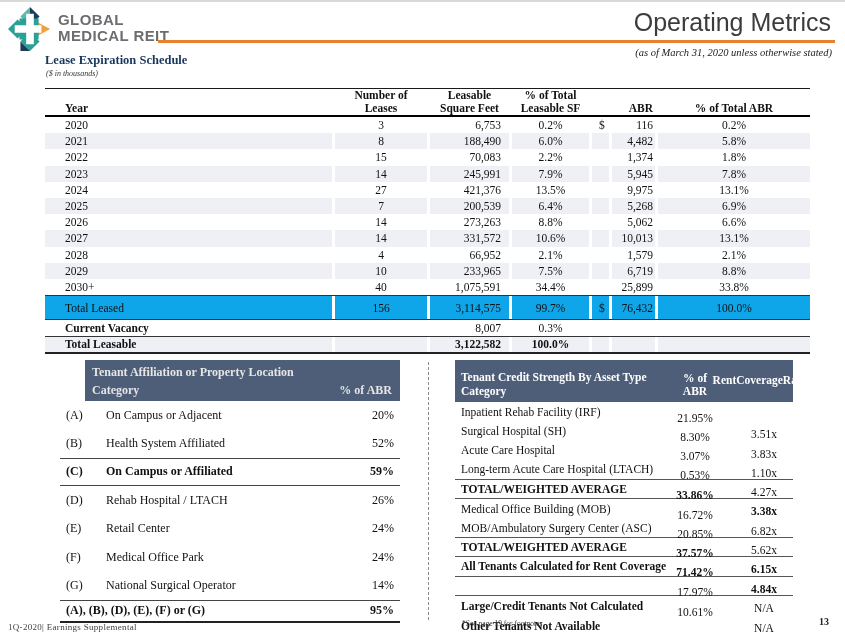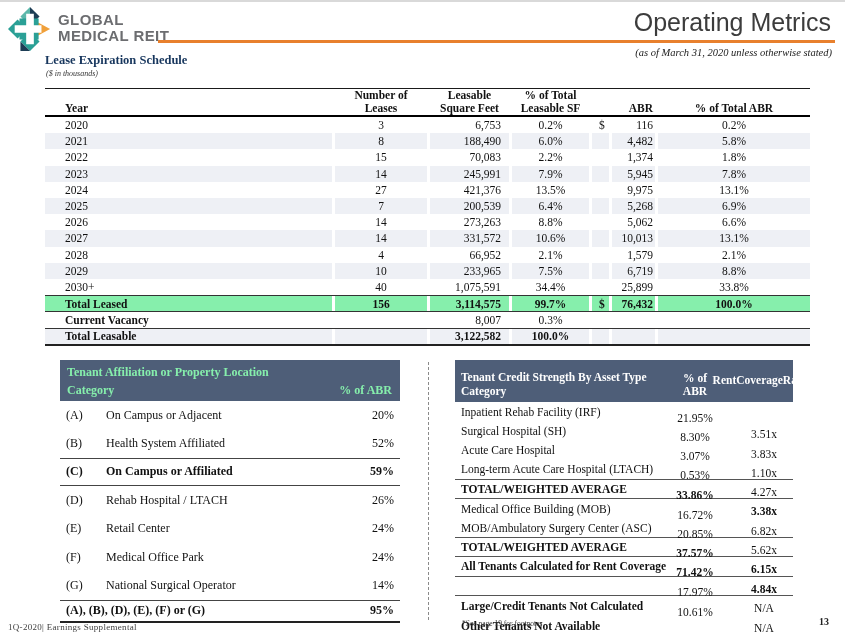--- a/index.html
+++ b/index.html
@@ -42,28 +42,28 @@
   .c-year  { width:290px; padding-left:20px; }
   .c-leases{ width:95px;  justify-content:center; text-align:center; }
   .c-sf    { width:82px;  justify-content:flex-end; text-align:left; padding-right:8px; }
   .c-sfp   { width:80px;  justify-content:center; text-align:center; }
   .c-dol   { width:20px;  padding-left:7px; }
   .c-abr   { width:46px;  justify-content:flex-end; text-align:right; padding-right:2px; }
   .c-abrp  { width:152px; justify-content:center; text-align:center; }
   .lt-head .c-leases, .lt-head .c-sf, .lt-head .c-sfp, .lt-head .c-abrp { display:flex; flex-direction:column; align-items:center; justify-content:flex-end; }
   .lt-head .c-sf { align-items:center; padding-right:0; }
   .lt-head .c-abr { display:flex; justify-content:flex-end; }
-  .total-leased   { font-weight:bold; background:#86efac; border-top:1.5px solid #333; border-bottom:1px solid #333; height:17px; }
+  .total-leased   { font-weight:normal; background:#0ea5e9; border-top:1.5px solid #333; border-bottom:1px solid #333; height:25px; }
   .vacancy        { border-bottom:1.5px solid #333; height:16.5px; }
   .vacancy .c-year{ font-weight:bold; }
   .total-leasable { font-weight:bold; background:#eef0f5; border-bottom:2px solid #222; height:17px; }
 
   
   .aff-table { position:absolute; left:60px; top:358px; width:340px; font-size:12px; }
-  .aff-head  { background:#4e5e78; color:#86efac; font-weight:bold; padding:5px 8px 5px 7px; height:41px; }
+  .aff-head  { background:#4e5e78; color:#e5e5e5; font-weight:bold; padding:5px 8px 5px 7px; height:41px;margin-left:25px; }
   .aff-head .line2 { display:flex; justify-content:space-between; margin-top:3px; }
   .af-row { display:flex; align-items:center; height:28.4px; }
   .af-key   { width:46px; padding-left:6px; }
   .af-label { flex:1; }
   .af-pct   { width:60px; text-align:right; padding-right:6px; }
   .af-bold  { font-weight:bold; border-top:1.5px solid #444; border-bottom:1.5px solid #444; }
   .af-total { font-weight:bold; border-top:1.5px solid #444; border-bottom:2.5px solid #222; height:23px; }
   .af-total .af-label { padding-left:6px; }
 
   .divider-dashed { position:absolute; left:428px; top:360px; height:258px; border-left:1.5px dashed #8a8a8a; }

